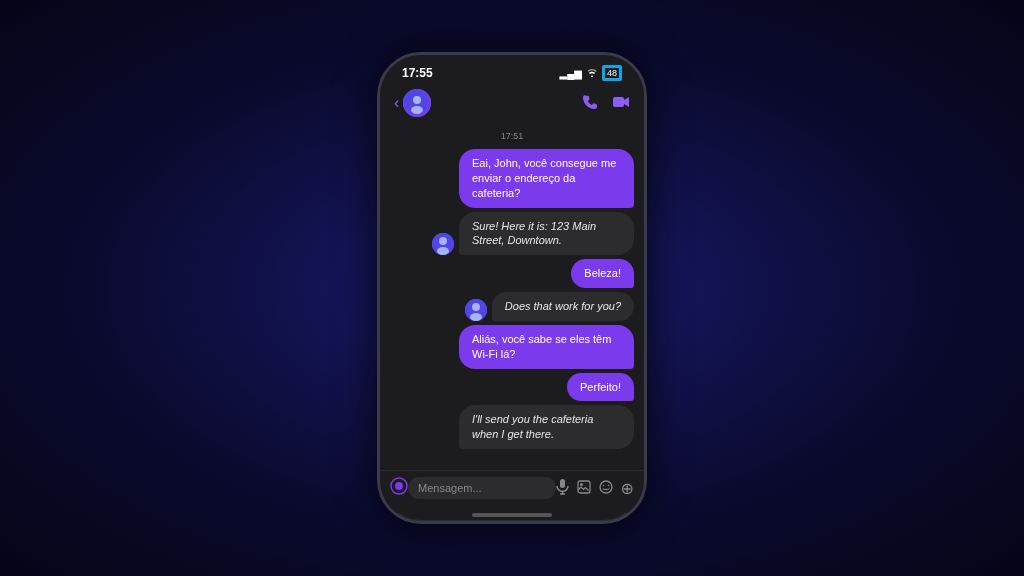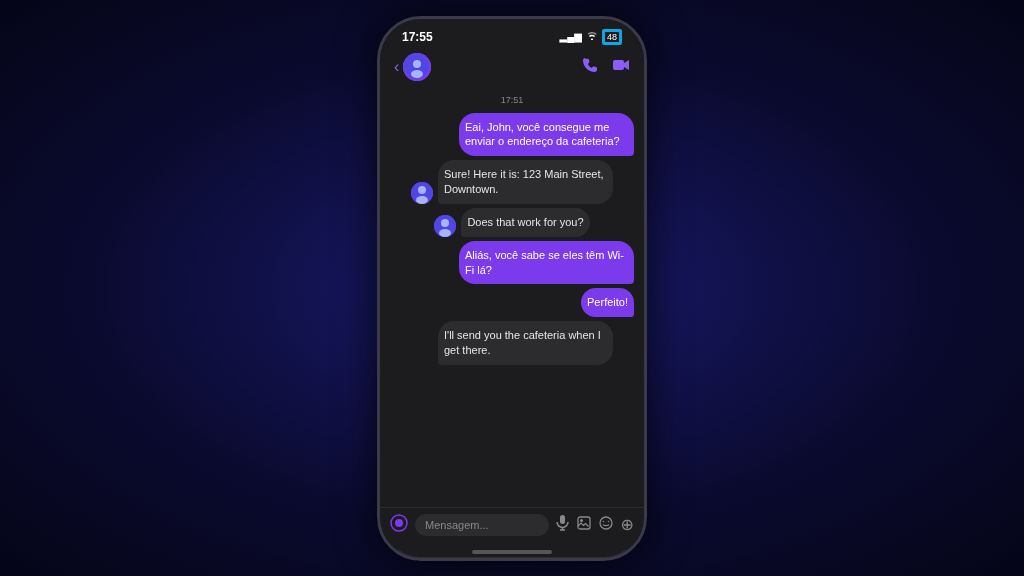--- a/index.html
+++ b/index.html
@@ -9,21 +9,21 @@
       background: radial-gradient(ellipse at center, #1a1a6e 0%, #0a0a2e 60%, #050518 100%);
       display: flex;
       align-items: center;
       justify-content: center;
       font-family: -apple-system, BlinkMacSystemFont, 'Helvetica Neue', Arial, sans-serif;
       overflow: hidden;
     }
 
     .phone-container {
       width: 270px;
-      height: 545px;
+      height: 472px;
       background: #1c1c1e;
       border-radius: 44px;
       border: 3px solid #3a3a4a;
       box-shadow: 0 0 40px rgba(0,0,0,0.8), inset 0 0 0 1px rgba(255,255,255,0.08);
       display: flex;
       flex-direction: column;
       overflow: hidden;
       position: relative;
     }
 
@@ -123,26 +123,27 @@
     
     .bubble-row {
       display: flex;
       align-items: flex-end;
       gap: 5px;
     }
     .bubble-row.sent {
       justify-content: flex-end;
     }
     .bubble-row.received {
-      justify-content: center;
+      justify-content: flex-end;
+      font-style: italic;
     }
 
     .bubble {
       max-width: 175px;
-      padding: 7px 6px;
+      padding: 7px 13px;
       border-radius: 16px;
       font-size: 11px;
       line-height: 1.35;
       color: #fff;
     }
     .bubble.sent {
       background: #7c3aed;
       border-bottom-right-radius: 4px;
     }
     .bubble.received {
@@ -167,21 +168,20 @@
       width: 22px;
       flex-shrink: 0;
     }
 
     
     .input-bar {
       background: #1c1c1e;
       padding: 6px 10px 14px;
       display: flex;
       align-items: center;
-      gap: 7px;
       flex-shrink: 0;
       border-top: 1px solid #2c2c2e;
     }
     .input-icon {
       color: #7c3aed;
       font-size: 16px;
     }
     .input-field {
       flex: 1;
       background: #2c2c2e;
@@ -271,20 +271,23 @@
       <div class="small-avatar">
         <svg width="22" height="22" viewBox="0 0 22 22">
           <circle cx="11" cy="11" r="11" fill="#4f46e5"></circle>
           <circle cx="11" cy="8" r="4" fill="#a5b4fc"></circle>
           <ellipse cx="11" cy="18" rx="6" ry="4" fill="#a5b4fc"></ellipse>
         </svg>
       </div>
       <div class="bubble received">Sure! Here it is: 123 Main Street, Downtown.</div>
     </div>
 
+    <div class="bubble-row sent">
+      <div class="bubble sent">Beleza!</div>
+    </div>
 
 
 
     <div class="bubble-row received">
       <div class="small-avatar">
         <svg width="22" height="22" viewBox="0 0 22 22">
           <circle cx="11" cy="11" r="11" fill="#4f46e5"></circle>
           <circle cx="11" cy="8" r="4" fill="#a5b4fc"></circle>
           <ellipse cx="11" cy="18" rx="6" ry="4" fill="#a5b4fc"></ellipse>
         </svg>

